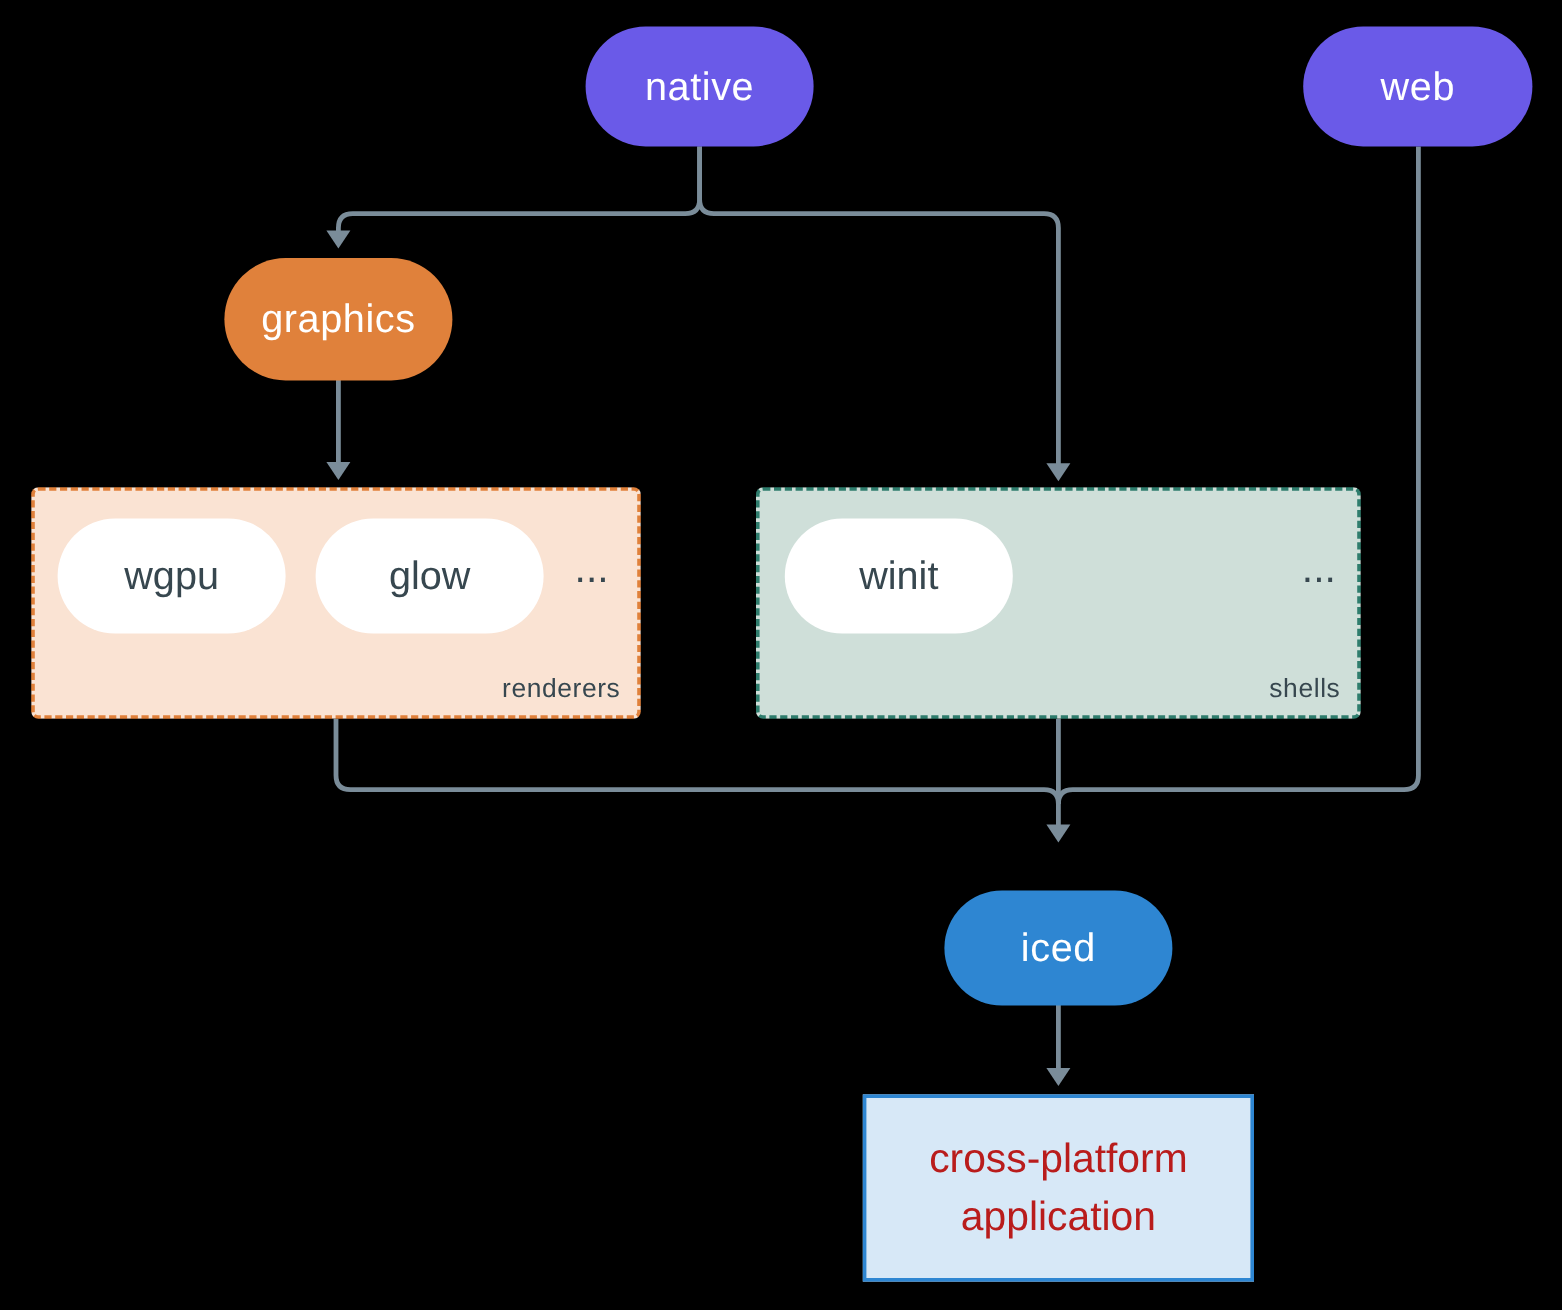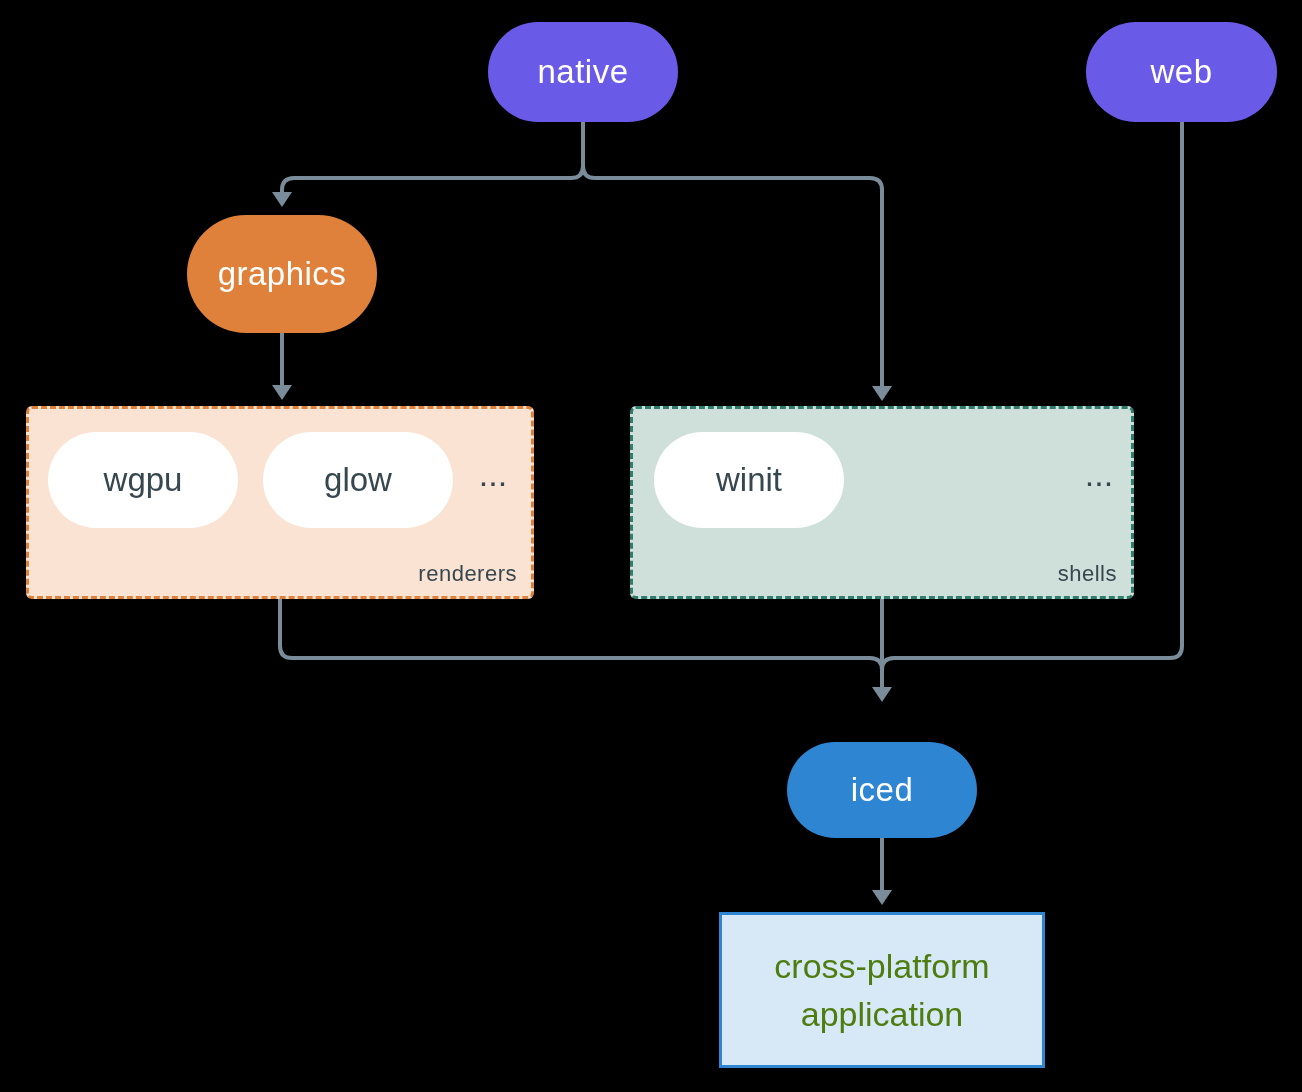--- a/index.html
+++ b/index.html
@@ -10,21 +10,21 @@
   svg.edges { position:absolute; left:0; top:0; width:1302px; height:1092px; }
   svg.edges path { stroke:#7A8C99; stroke-width:4; fill:none; }
   svg.edges polygon { fill:#7A8C99; }
 
   .node {
     position:absolute; display:flex; align-items:center; justify-content:center;
     color:#FFFFFF; font-size:33px; border-radius:60px; letter-spacing:0.5px;
   }
   #node-native   { left:488px;  top:22px;  width:190px; height:100px; background:#6A5AE8; }
   #node-web      { left:1086px; top:22px;  width:191px; height:100px; background:#6A5AE8; }
-  #node-graphics { left:187px;  top:215px; width:190px; height:118px;  background:#E0813B; }
+  #node-graphics { left:187px;  top:215px; width:190px; height:102px;  background:#E0813B; }
   #node-iced     { left:787px;  top:742px; width:190px; height:96px;  background:#2E86D2; }
 
   .group { position:absolute; border:3px dashed; border-radius:6px; box-sizing:border-box; }
   #group-renderers { left:26px;  top:406px; width:508px; height:193px; background:#FAE3D3; border-color:#E0813B; }
   #group-shells    { left:630px; top:406px; width:504px; height:193px; background:#CFDFD9; border-color:#2F7D6D; }
 
   .pill {
     position:absolute; top:23px; width:190px; height:96px; background:#FFFFFF;
     border-radius:48px; display:flex; align-items:center; justify-content:center;
     font-size:33px; color:#37474F;
@@ -43,21 +43,21 @@
 
   .group-label {
     position:absolute; right:14px; bottom:9px;
     font-size:22px; color:#37474F; letter-spacing:0.5px;
   }
 
   #node-app {
     position:absolute; left:719px; top:912px; width:326px; height:156px;
     background:#D7E8F7; border:3px solid #2E86D2; box-sizing:border-box;
     display:flex; align-items:center; justify-content:flex-start; text-align:center;
-    font-size:34px; line-height:1.42; color:#4d7c0f; padding:0 38px;
+    font-size:34px; line-height:1.42; color:#b91c1c; padding:0 38px;
   }
 </style>
 </head>
 <body>
 
 <div class="canvas">
 
   <svg class="edges" viewBox="0 0 1302 1092">
     <path d="M583,122 L583,166 Q583,178 571,178 L294,178 Q282,178 282,190 L282,193"></path>
     <polygon points="272,192 292,192 282,207"></polygon>

